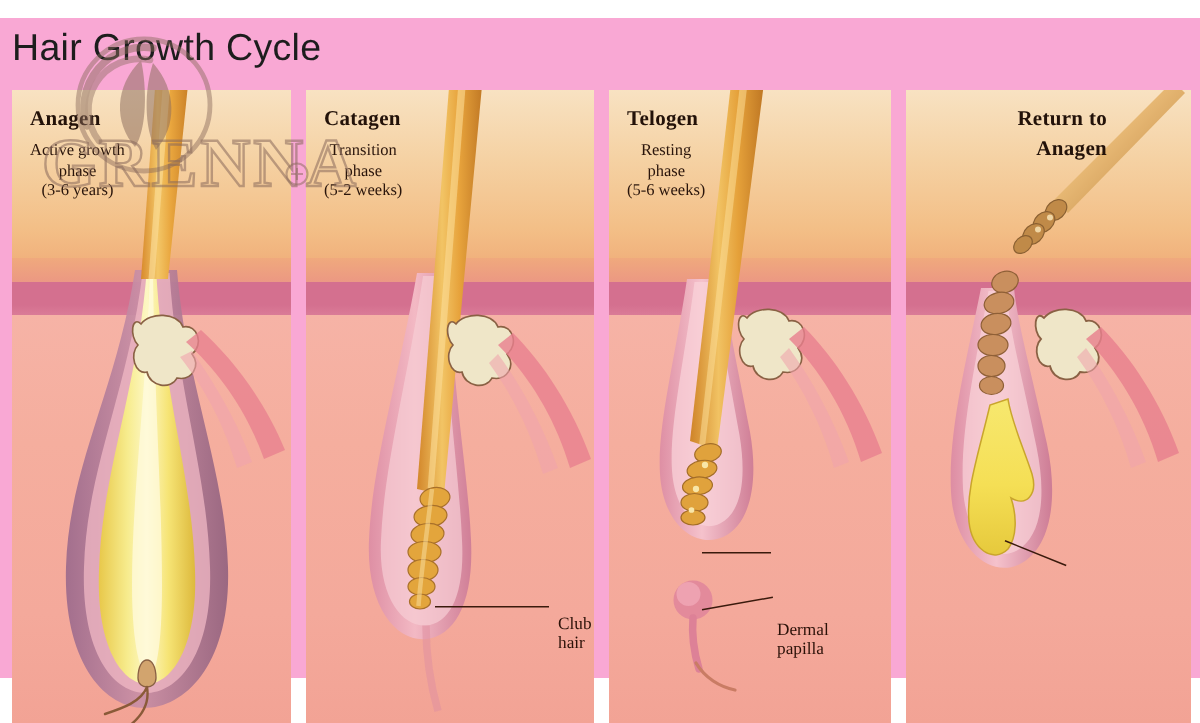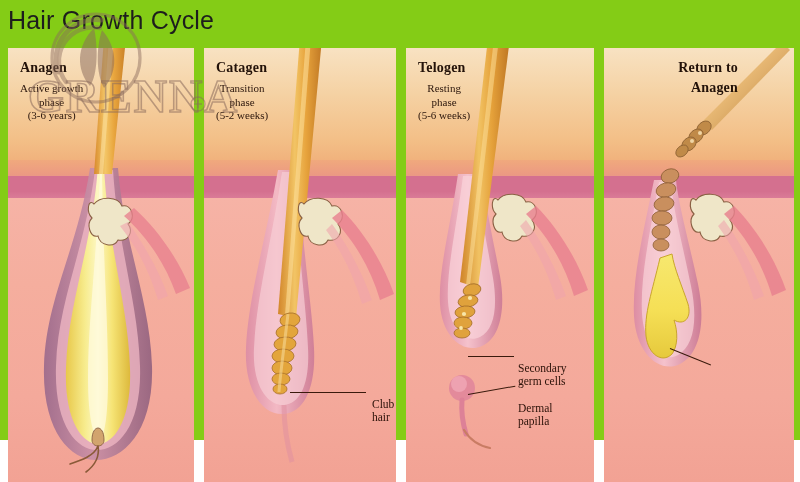--- a/index.html
+++ b/index.html
@@ -10,23 +10,23 @@
   body {
     width: 800px;
     height: 482px;
     overflow: hidden;
     font-family: "Liberation Serif", serif;
     position: relative;
   }
 
   #stage {
     position: absolute;
-    left: 0; top: 0;
+    left: 0; top: 12px;
     width: 800px; height: 440px;
-    background: #84cc16;
+    background: #f9a8d4;
   }
 
   
   #title {
     position: absolute;
     left: 8px;
     top: 6px;
     font-family: "Liberation Sans", sans-serif;
     font-size: 25px;
     font-weight: 400;
@@ -358,24 +358,20 @@
         <path d="M114 178 C 130 200, 142 224, 150 252 L 160 248
                  C 150 220, 136 194, 120 172 Z" fill="#f0a3ad" opacity="0.58"></path>
 
         <circle cx="56" cy="340" r="13" fill="#e2889b" opacity="0.95"></circle>
         <circle cx="53" cy="336" r="8" fill="#f0a8b6" opacity="0.8"></circle>
         <path d="M56 352 C 55 364, 57 376, 60 386" stroke="#dd8197" stroke-width="5" fill="none" stroke-linecap="round"></path>
         <path d="M58 382 C 64 392, 74 398, 84 400" stroke="#c97c64" stroke-width="2.2" fill="none" stroke-linecap="round"></path>
       </svg>
 
       <div class="leader" style="left:62px; top:308px; width:46px;"></div>
-      <div class="anno" style="left:112px; top:300px;">
-        <span>Secondary
-germ cells</span>
-      </div>
 
       <div class="leader" style="left:62px; top:346px; width:48px; transform:rotate(-10deg);"></div>
       <div class="anno" style="left:112px; top:340px;">
         <span>Dermal
 papilla</span>
       </div>
 
       <div class="caption">
         <div class="ph-name">Telogen</div>
         <div class="ph-sub">Resting

